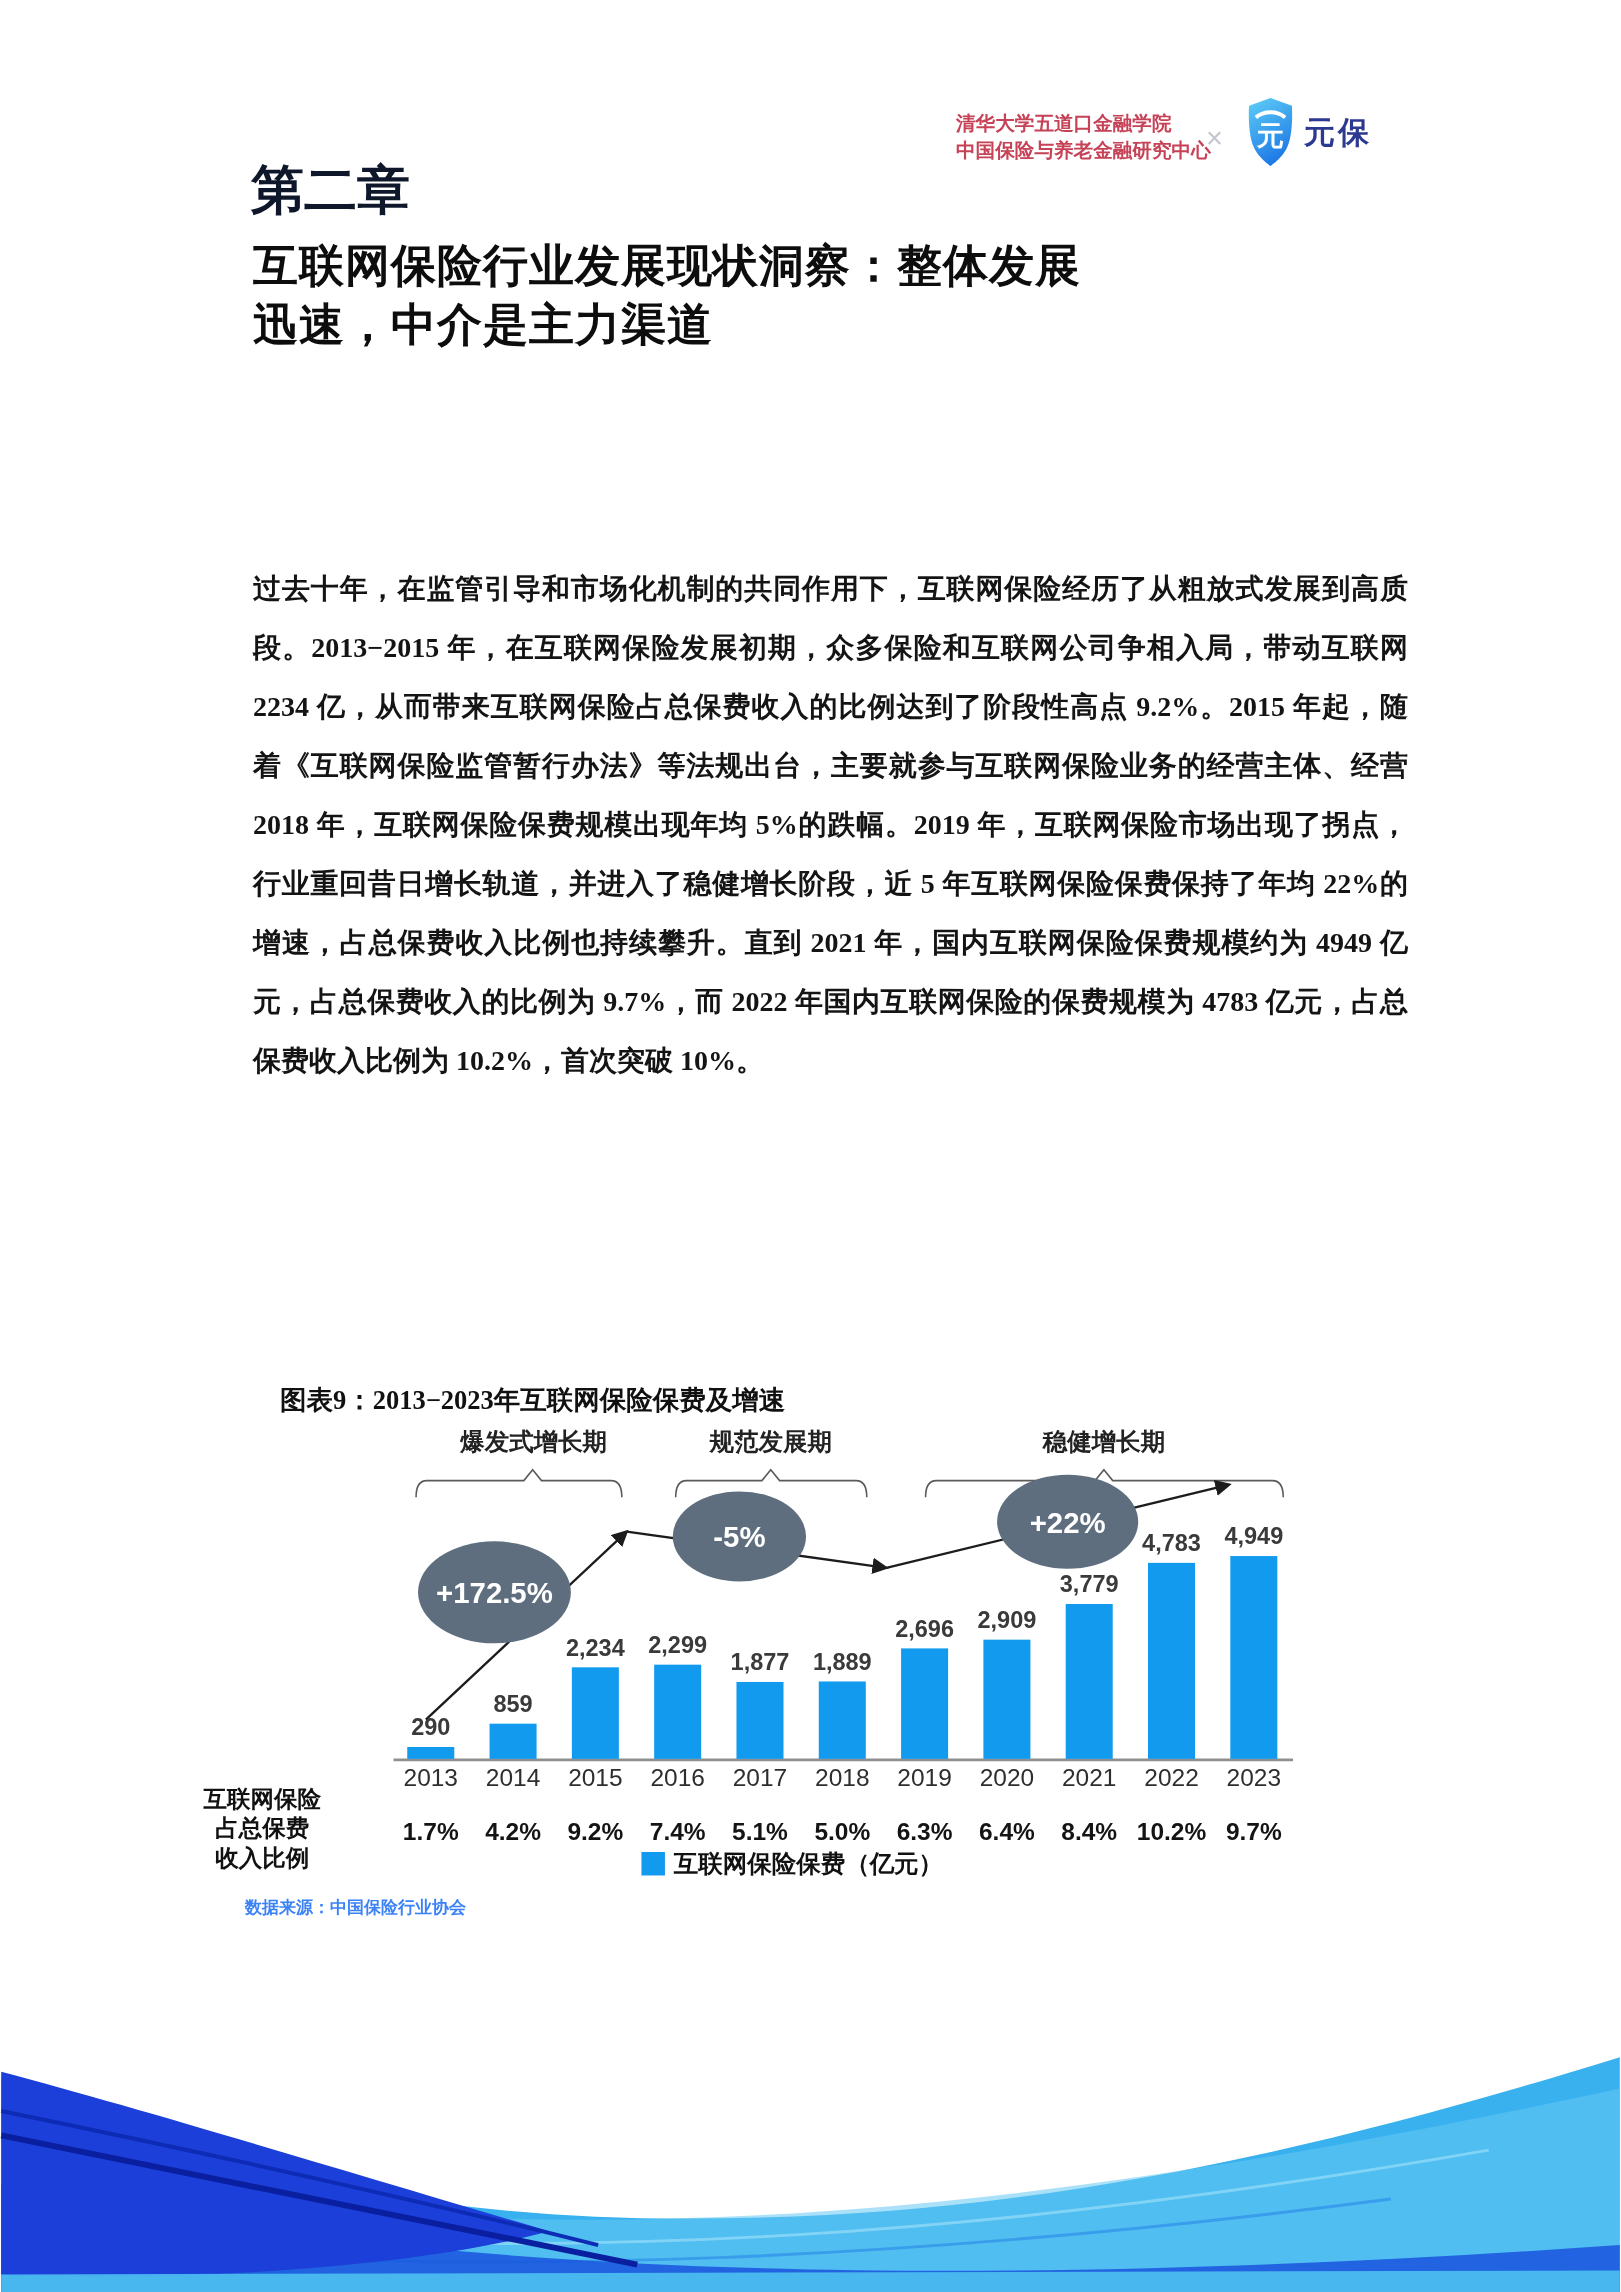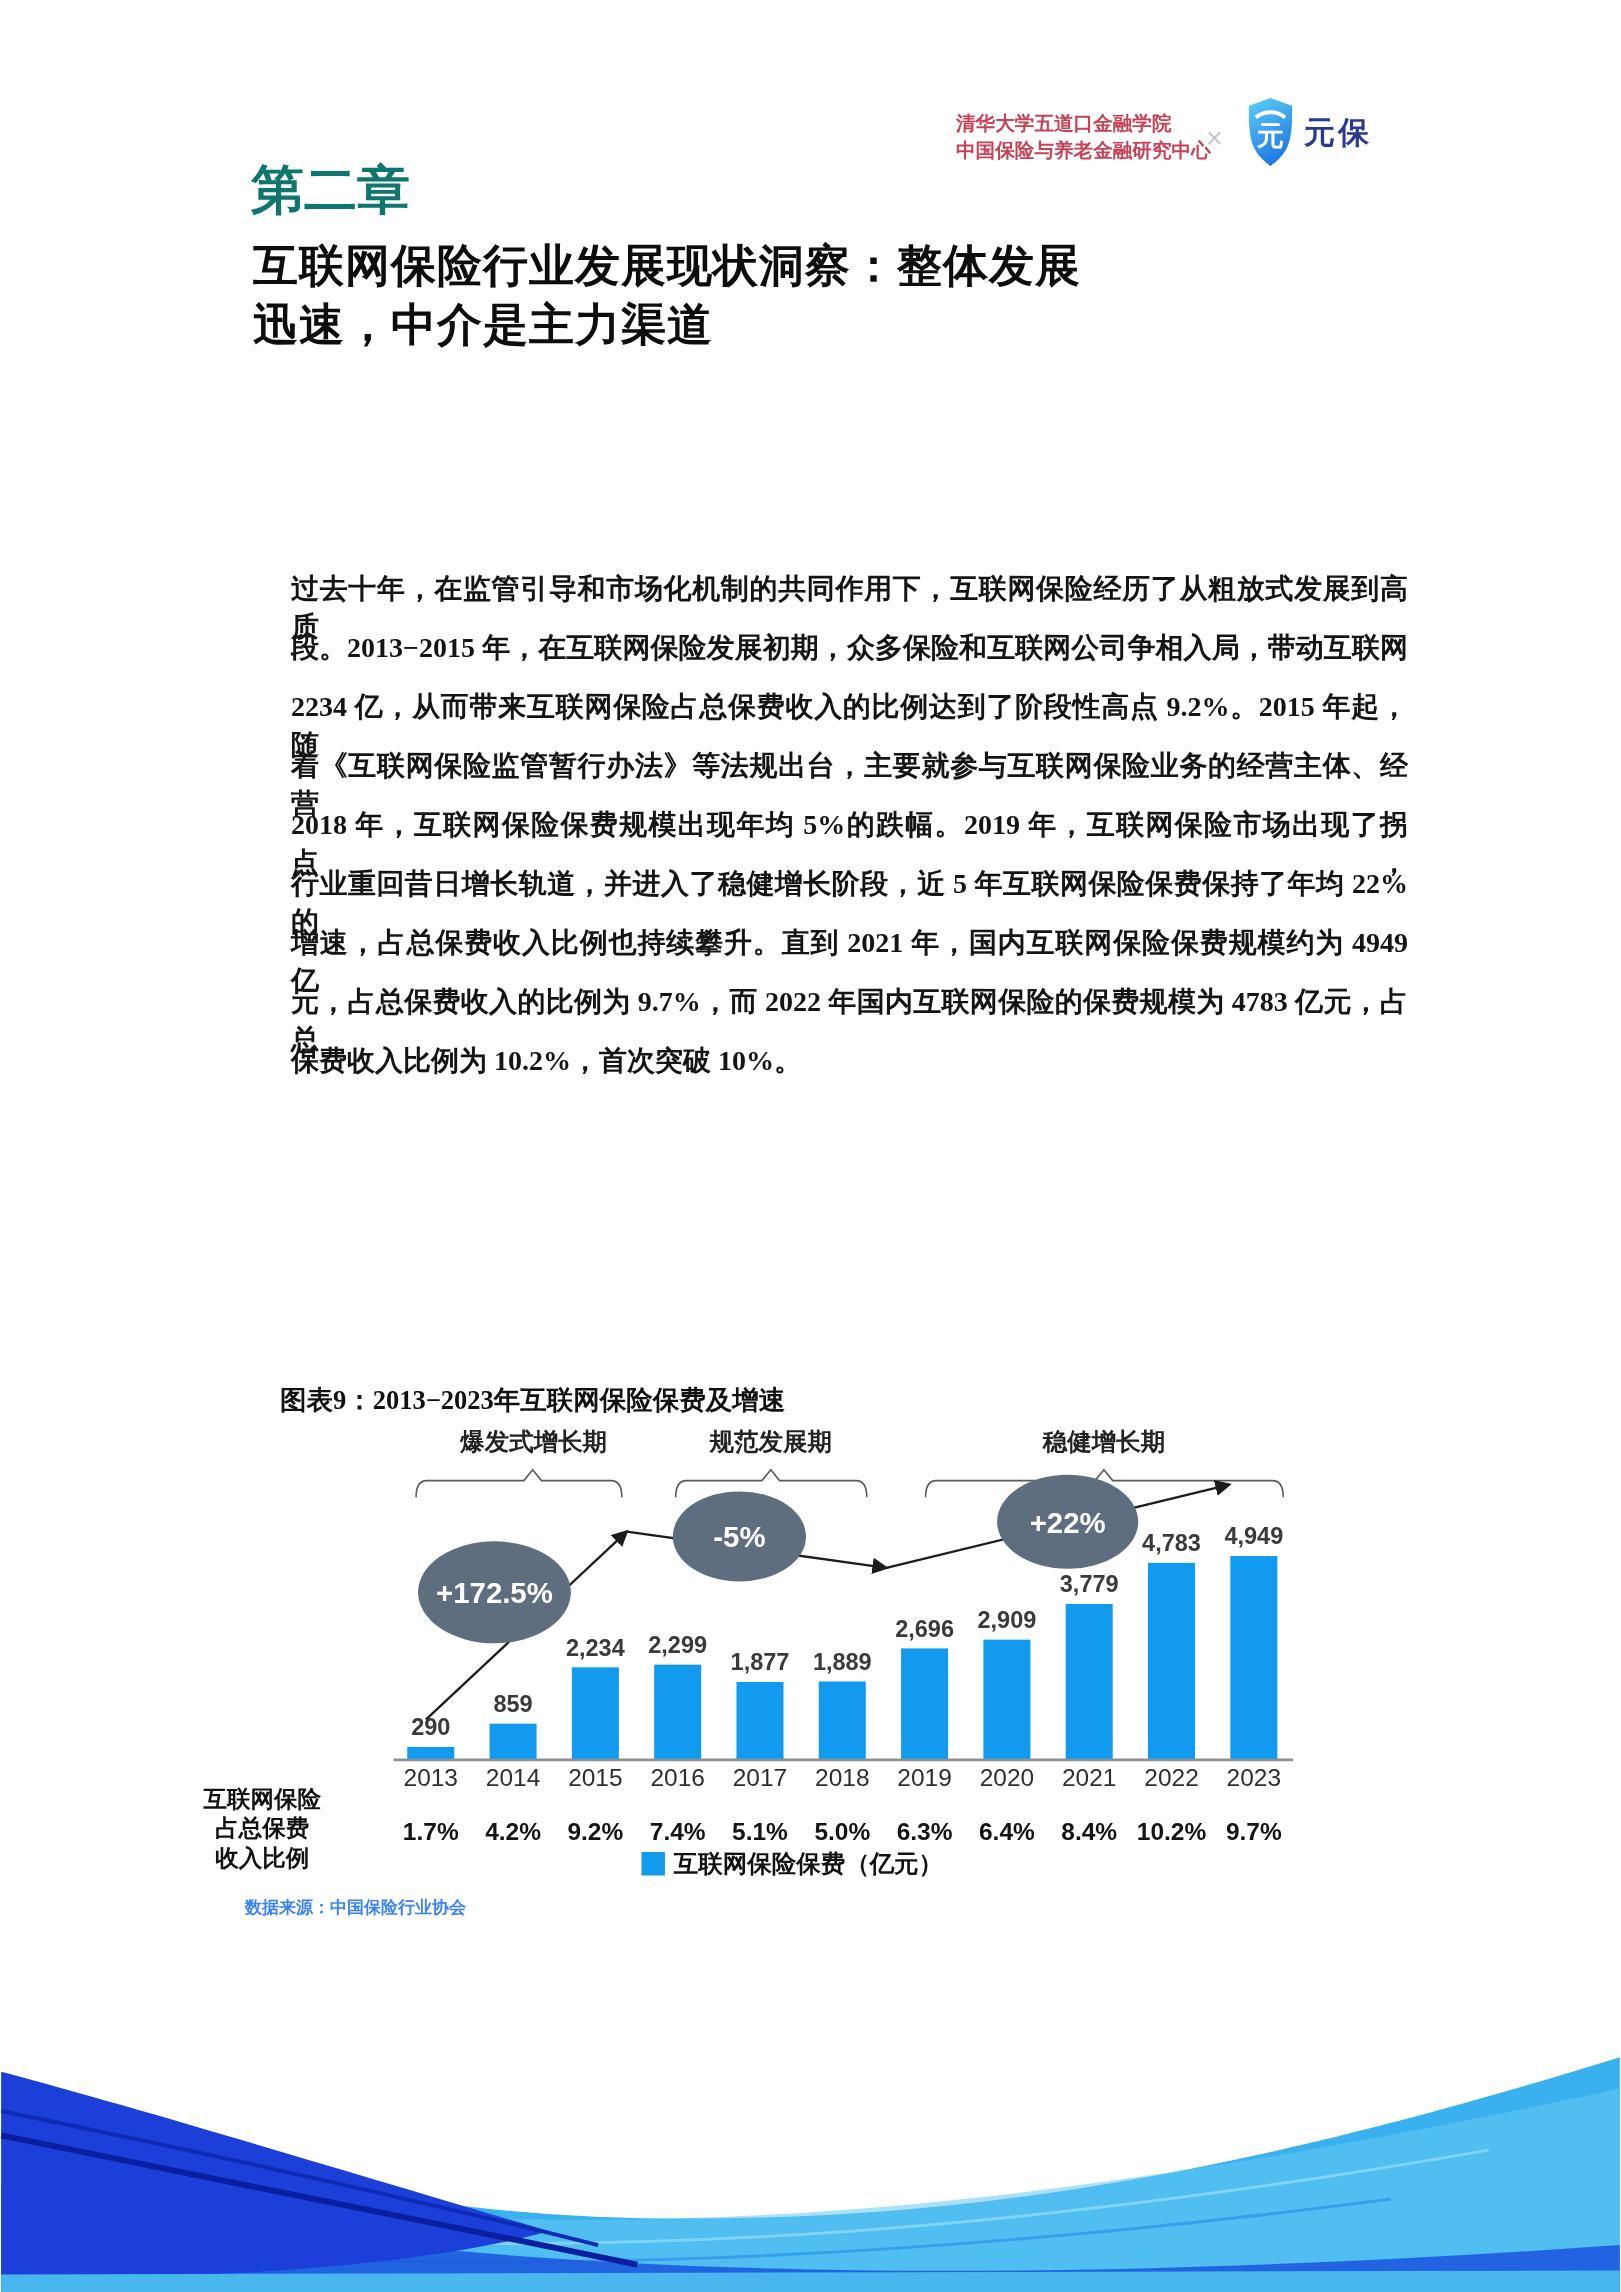--- a/index.html
+++ b/index.html
@@ -12,28 +12,28 @@
              font-family:Liberation Sans, sans-serif;
              font-size:19.6px;line-height:27.4px;font-weight:600;color:#c64257;}
   .brand-sep{position:absolute;left:1206px;top:122px;font-size:29px;color:#c2c7cd;
              font-family:"Liberation Sans",sans-serif;font-weight:400;}
   .brand-logo{position:absolute;left:1245px;top:96px;}
   .brand-name{position:absolute;left:1304px;top:112px;font-size:31px;font-weight:800;
               letter-spacing:2.9px;color:#2b3990;
               font-family:"Liberation Sans","DejaVu Sans",sans-serif;}
 
   
-  .chapter{position:absolute;left:251px;top:155px;font-size:53px;font-weight:900;color:#0f766e;}
+  .chapter{position:absolute;left:251px;top:155px;font-size:53px;font-weight:900;color:#0f172a;}
   .main-title{position:absolute;left:253px;top:237px;font-size:45px;font-weight:900;
               color:#0d0d0d;line-height:59px;letter-spacing:1px;}
 
   
   .body-text{position:absolute;left:253px;top:570px;width:1155px;}
   .body-line{height:59px;font-size:28px;font-weight:700;color:#141414;
-             text-align:justify;text-align-last:justify;white-space:normal;margin-left:38px;}
+             text-align:justify;text-align-last:justify;white-space:normal;}
   .body-line.last{text-align-last:left;}
 
   
   .fig-caption{position:absolute;left:280px;top:1382px;font-size:26.5px;font-weight:800;color:#111;}
   .fig-source{position:absolute;left:245px;top:1896px;font-size:17px;font-weight:600;color:#3b82f6;}
   .chart-svg{position:absolute;left:176px;top:1411px;}
 
   .phase-label{font:700 25px "Liberation Serif","DejaVu Serif",serif;fill:#222;text-anchor:middle;}
   .brace{fill:none;stroke:#5a5a5a;stroke-width:1.6;}
   .trend{stroke:#1c1c1c;stroke-width:2.4;fill:none;}

